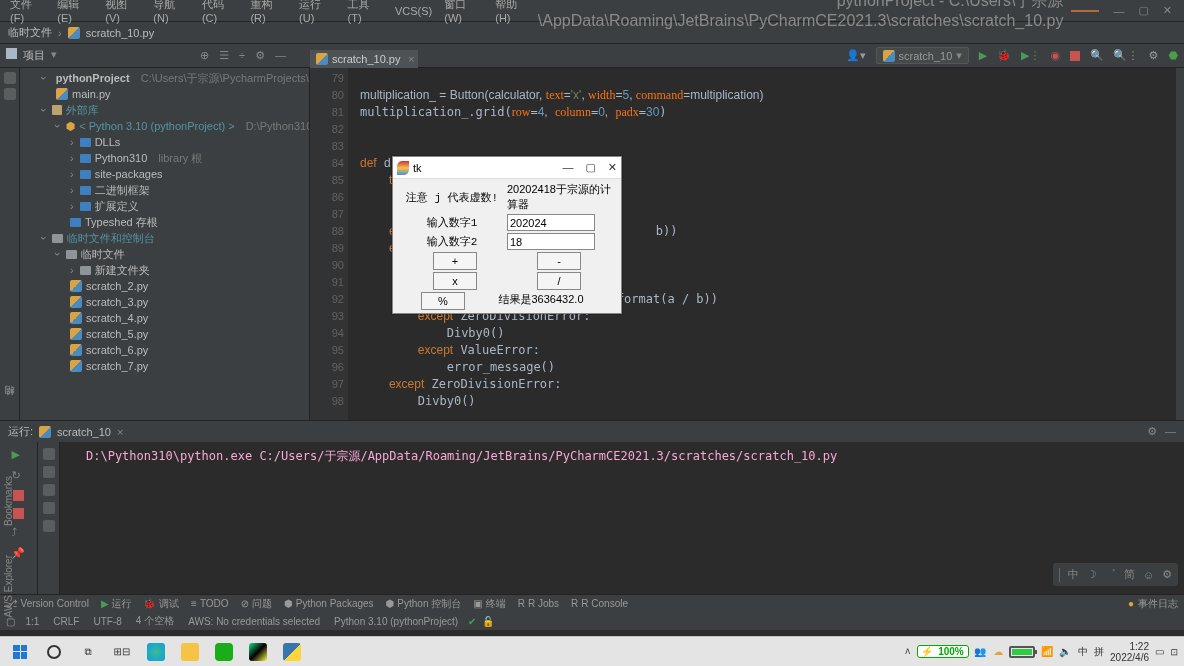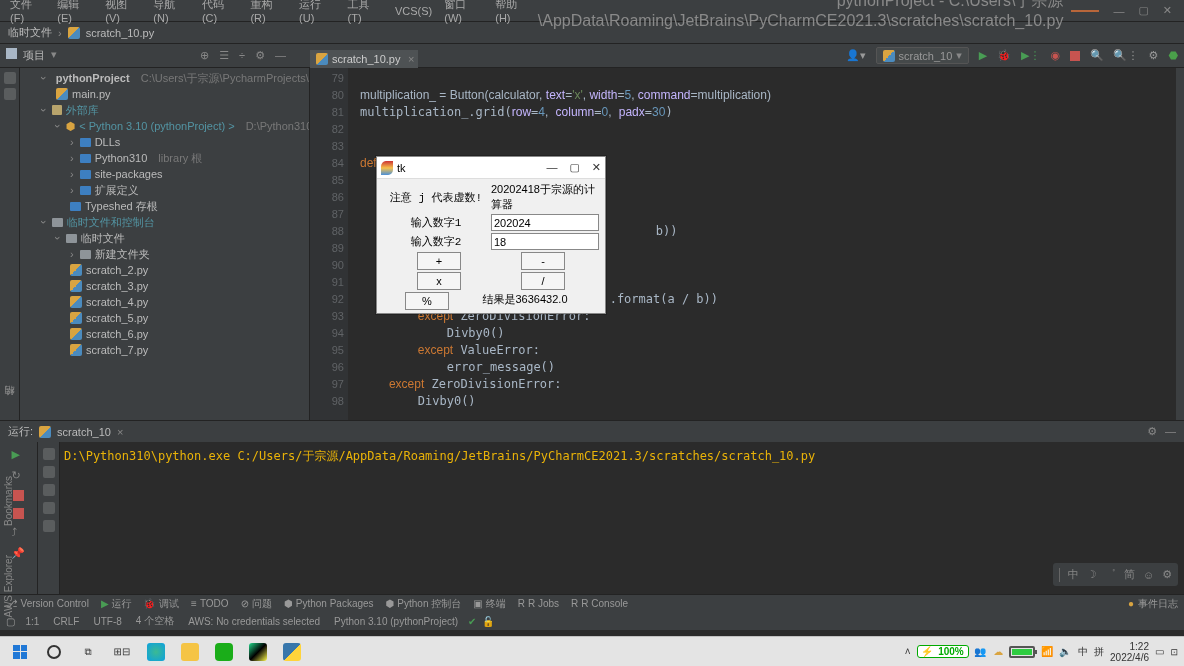--- a/index.html
+++ b/index.html
@@ -48,51 +48,51 @@
 
 .editor { flex: 1; display: flex; background: #2b2b2b; position: relative; }
 .editor .etab { position: absolute; top: -18px; left: 0; height: 18px; background: #4e5254; padding: 2px 18px 2px 6px; display: flex; align-items: center; gap: 4px; font-size: 11px; color: #ccc; }
 .editor .etab .close { position: absolute; right: 4px; color: #888; }
 .gutter-col { width: 38px; background: #313335; color: #606366; text-align: right; padding: 2px 4px 0 0; font-family: "Consolas", monospace; font-size: 11px; line-height: 17px; }
 .code { flex: 1; padding: 2px 0 0 12px; font-family: "Consolas", monospace; font-size: 12px; line-height: 17px; color: #a9b7c6; white-space: pre; }
 .code .kw { color: #cc7832; }
 .code .fn { color: #a9b7c6; }
 .code .str { color: #6a8759; }
 .code .num { color: #6897bb; }
-.code .id { color: #c4b5fd; }
+.code .id { color: #f97316; font-family: Liberation Serif, serif; }
 .code .op { color: #a9b7c6; }
 .right-gutter { width: 8px; background: #3c3f41; }
 
 
-.tk-window { position: absolute; left: 376px; top: 156px; width: 230px; background: #fff; border: 1px solid #888; font-size: 11px; color: #000; box-shadow: 0 0 0 1px #00000030; }
+.tk-window { position: absolute; left: 392px; top: 156px; width: 230px; background: #fff; border: 1px solid #888; font-size: 11px; color: #000; box-shadow: 0 0 0 1px #00000030; }
 .tk-title { height: 22px; display: flex; align-items: center; justify-content: space-between; padding: 0 4px; background: #fff; border-bottom: 1px solid #ddd; }
 .tk-title .ti { display: flex; align-items: center; gap: 4px; }
 .tk-title .feather { display: inline-block; width: 12px; height: 14px; background: linear-gradient(180deg,#c33,#f7c14b,#4a90d9); border-radius: 40% 0 40% 0; }
 .tk-title .wbtns { display: flex; gap: 12px; color: #333; }
 .tk-body { background: #f0f0f0; padding: 2px 0; }
 .tk-row { display: flex; align-items: center; padding: 1px 4px; }
 .tk-row .lab { width: 110px; text-align: center; font-family: Liberation Mono, monospace; }
 .tk-row .val { flex: 1; }
-.tk-row input { width: 108px; height: 17px; font-size: 11px; border: 1px solid #888; padding: 0 2px; background: #fff; }
+.tk-row input { width: 88px; height: 17px; font-size: 11px; border: 1px solid #888; padding: 0 2px; background: #fff; }
 .tk-btnrow { display: flex; gap: 60px; justify-content: center; padding: 1px 0; }
 .tk-btn { width: 44px; height: 18px; border: 1px solid #888; background: #f5f5f5; text-align: center; line-height: 16px; cursor: pointer; }
 .tk-result { display: flex; padding: 1px 4px; }
 .tk-result .left-btn { width: 44px; height: 18px; border: 1px solid #888; background: #f5f5f5; text-align: center; line-height: 16px; margin-left: 24px; }
 .tk-result .rtext { flex: 1; text-align: center; }
 
 
 .runbar { height: 22px; background: #3c3f41; border-top: 1px solid #232323; display: flex; align-items: center; padding: 0 8px; gap: 6px; }
 .runbar .close { color: #888; }
 .runbar .cfg { margin-left: auto; color: #888; display: flex; gap: 8px; }
 .run-panel { display: flex; height: 152px; background: #2b2b2b; }
 .run-left { width: 38px; background: #3c3f41; display: flex; flex-direction: column; align-items: center; gap: 7px; padding-top: 6px; border-right: 1px solid #232323; }
 .run-left .rl-btn { width: 14px; height: 14px; cursor: pointer; }
 .run-mid { width: 22px; background: #3c3f41; border-right: 1px solid #232323; display: flex; flex-direction: column; align-items: center; gap: 6px; padding-top: 6px; }
 .run-mid .rm-btn { width: 12px; height: 12px; background: #5a5d5e; border-radius: 2px; }
-.run-out { flex: 1; padding: 6px 4px; font-family: "Consolas", monospace; font-size: 12px; color: #eab308; white-space: pre; }
+.run-out { flex: 1; padding: 6px 26px; font-family: "Consolas", monospace; font-size: 12px; color: #f9a8d4; white-space: pre; }
 .side-labels { position: absolute; writing-mode: vertical-rl; font-size: 10px; color: #888; }
 .sl-bookmarks { left: 3px; top: 476px; transform: rotate(180deg); }
 .sl-aws { left: 3px; top: 555px; transform: rotate(180deg); }
 .sl-struct { left: 3px; top: 404px; transform: rotate(180deg); }
 
 
 .float-icons { position: absolute; right: 6px; bottom: 80px; display: flex; gap: 8px; align-items: center; background: #3c3f41; padding: 4px 6px; border-radius: 3px; color: #888; }
 
 
 .toolstrip { height: 18px; background: #3c3f41; border-top: 1px solid #232323; display: flex; align-items: center; font-size: 10px; color: #999; padding: 0 6px; gap: 12px; }
@@ -209,20 +209,25 @@
       <div class="row ind3">
           <span class="chev"></span>
           <span class="folder-ic blue"></span>
           <span>DLLs</span>
         </div>
       <div class="row ind3"><span class="chev"></span><span class="folder-ic blue"></span><span>Python310</span>&nbsp;<span class="muted">library 根</span></div>
       <div class="row ind3">
           <span class="chev"></span>
           <span class="folder-ic blue"></span>
           <span>site-packages</span>
+        </div>
+      <div class="row ind3">
+          <span class="chev"></span>
+          <span class="folder-ic blue"></span>
+          <span>二进制框架</span>
         </div>
       <div class="row ind3">
           <span class="chev"></span>
           <span class="folder-ic blue"></span>
           <span>扩展定义</span>
         </div>
       <div class="row ind3">
           <span class="folder-ic blue"></span>
           <span>Typeshed 存根</span>
         </div>

